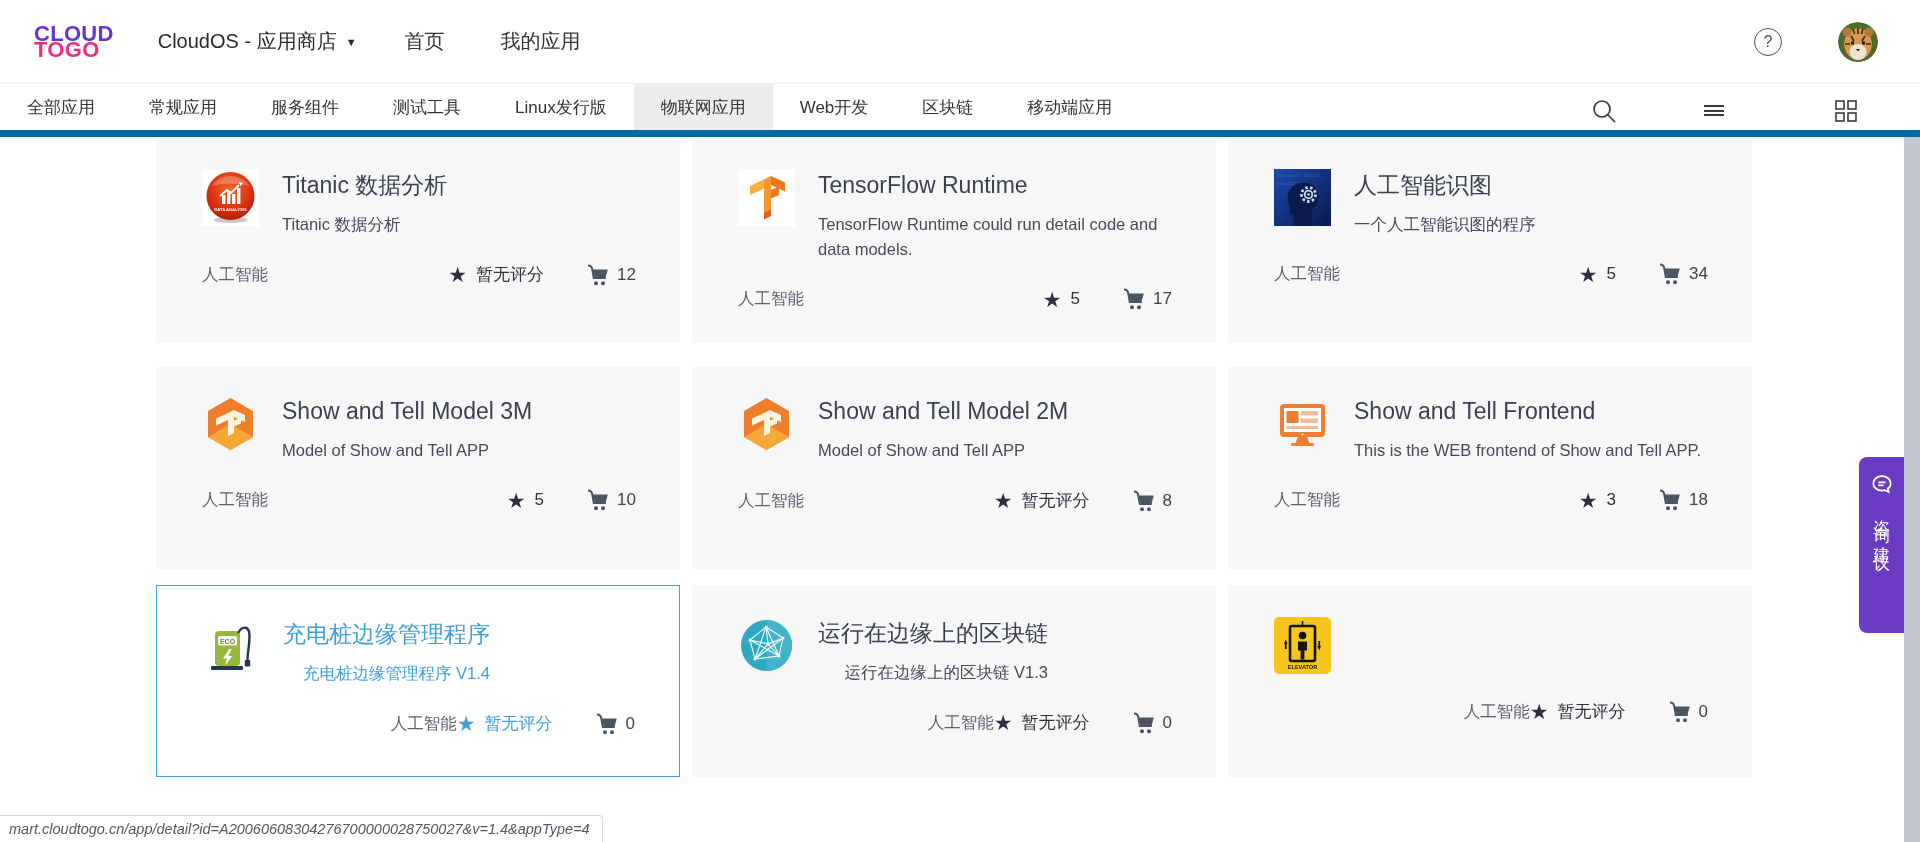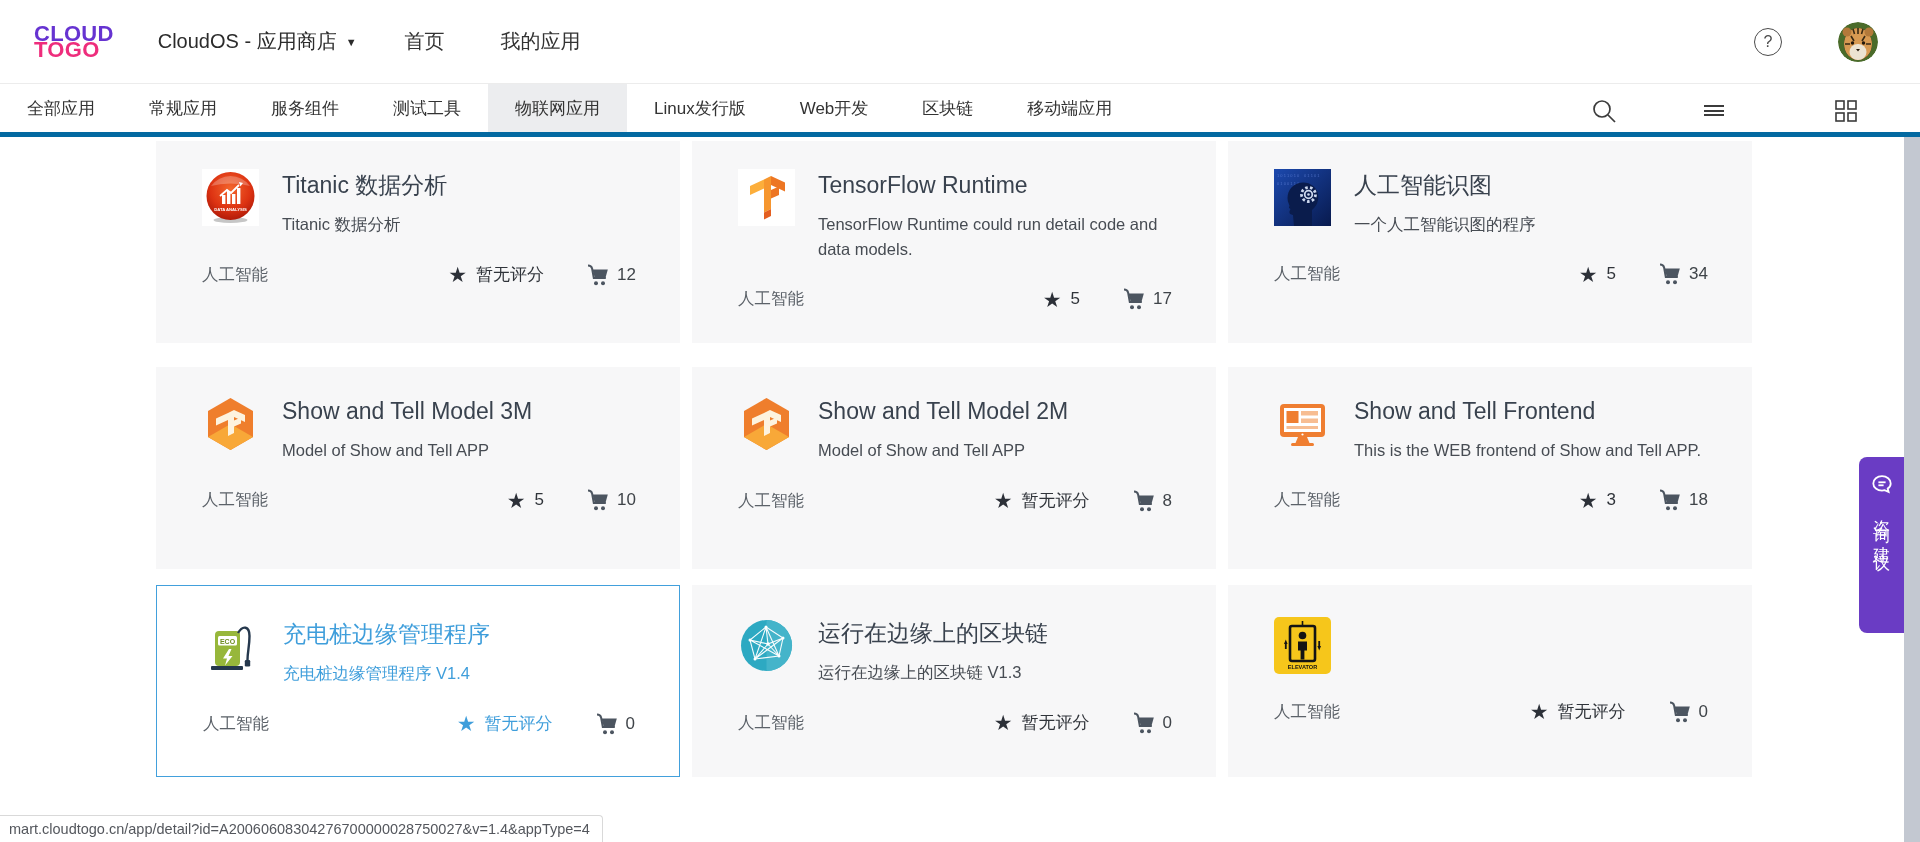--- a/index.html
+++ b/index.html
@@ -18,32 +18,32 @@
   .top-link { font-size:20px; color:#333; cursor:pointer; }
   .top-link.n1 { margin-left:48px; }
   .top-link.n2 { margin-left:56px; }
   .top-spacer { flex:1; }
   .help-btn { width:28px; height:28px; border:1.6px solid #4b4b4b; border-radius:50%; color:#4b4b4b;
               font-size:16px; display:flex; align-items:center; justify-content:center; margin-right:56px; }
   .avatar { width:40px; height:40px; border-radius:50%; overflow:hidden; margin-right:42px; flex:none; }
 
   
   .tabbar { position:absolute; left:0; top:84px; width:1920px; height:53px; background:#fff;
-            border-bottom:5px solid #0369a1; display:flex; align-items:stretch; padding-left:0; }
+            border-bottom:7px solid #0369a1; display:flex; align-items:stretch; padding-left:0; }
   .tab { padding:0 27px; font-size:17px; color:#333; display:flex; align-items:center; cursor:pointer; white-space:nowrap; }
   .tab.active { background:#ecedef; }
   .tab-icon { position:absolute; top:0; height:53px; display:flex; align-items:center; justify-content:center; width:40px; cursor:pointer; }
   .ti-search { left:1584px; } .ti-menu { left:1694px; } .ti-grid { left:1826px; }
   .hamburger span { display:block; width:20px; height:2px; background:#3b3b3b; margin:2.5px 0; }
 
   
   .cards { position:absolute; left:156px; top:141px; width:1596px; }
   .card-row { display:flex; gap:12px; }
   .card-row.r2 { margin-top:24px; }
-  .card-row.r3 { margin-top:16px; }
+  .card-row.r3 { margin-top:16px;text-align:right; }
   .card { width:524px; background:#f7f7f8; padding:28px 44px 0 46px; display:flex; flex-direction:column; cursor:pointer; }
   .r1 .card, .r2 .card { height:202px; }
   .r3 .card { height:192px; padding-top:32px; }
   .card.selected { background:#fff; border:1px solid #42a0dc; }
   .card-main { display:flex; }
   .app-icon { width:57px; height:57px; flex:none; margin-right:23px; }
   .card-text { padding-top:1px; min-width:0; }
   .card-title { font-size:23px; color:#39424e; line-height:30px; white-space:nowrap; }
   .card-desc { margin-top:12px; font-size:16.5px; color:#474c53; line-height:25px; }
   .card.selected .card-title, .card.selected .card-desc { color:#3f9edb; }
@@ -60,21 +60,21 @@
   .scrollbar { position:absolute; right:0; top:137px; width:16px; height:705px; background:#eef0f3; }
   .scroll-thumb { position:absolute; left:0; top:0; width:16px; height:705px; background:#c3c8d1; }
   .feedback { position:absolute; left:1859px; top:457px; width:45px; height:176px; background:#6a3cc4;
               border-radius:8px 0 0 8px; display:flex; flex-direction:column; align-items:center;
               padding-top:16px; cursor:pointer; }
   .feedback-label { writing-mode:vertical-rl; font-size:17px; color:#fff; letter-spacing:7px; margin-top:9px; }
 
   
   .status-bar { position:absolute; left:0; bottom:0; height:27px; background:#fff;
                 border:1px solid #d9d9d9; border-left:none; border-bottom:none; border-radius:0 4px 0 0;
-                display:flex; align-items:center; padding:0 12px 0 9px; font-size:14.5px; color:#54575d; }
+                display:flex; align-items:center; padding:0 12px 0 9px; font-size:14.5px; color:#54575d;font-style:italic; }
 </style>
 </head>
 <body>
 
 <div class="page">
 
   <div class="topbar">
     <div class="logo">
       <span class="l1">CLOUD</span>
       <span class="l2">TOGO</span>
@@ -106,22 +106,22 @@
         <path d="M7 22 h5 M28 22 h5" stroke="#3a2a14" stroke-width="1.4"></path>
       </svg>
     </div>
   </div>
 
   <div class="tabbar">
     <div class="tab">全部应用</div>
     <div class="tab">常规应用</div>
     <div class="tab">服务组件</div>
     <div class="tab">测试工具</div>
+    <div class="tab">Linux发行版</div>
     <div class="tab active">物联网应用</div>
-    <div class="tab">Linux发行版</div>
     <div class="tab">Web开发</div>
     <div class="tab">区块链</div>
     <div class="tab">移动端应用</div>
 
     <div class="tab-icon ti-search">
       <svg width="26" height="26" viewBox="0 0 26 26">
           <circle cx="11" cy="11" r="8" fill="none" stroke="#3b3b3b" stroke-width="1.7"></circle>
           <line x1="17" y1="17" x2="24" y2="24" stroke="#3b3b3b" stroke-width="1.7"></line>
         </svg>
     </div>

